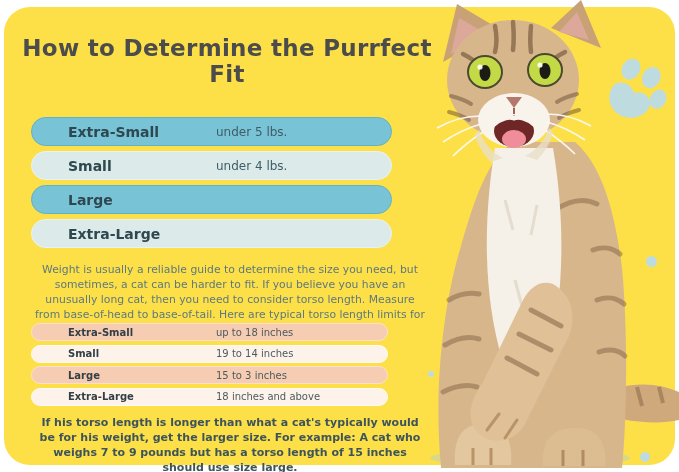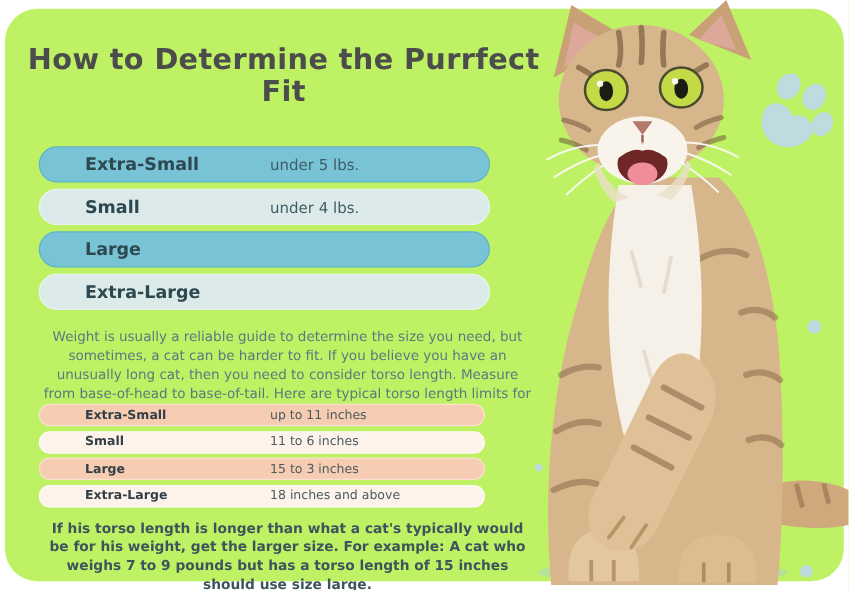--- a/index.html
+++ b/index.html
@@ -3,21 +3,21 @@
 <meta charset="utf-8">
 <style>
   html,body{margin:0;padding:0;}
   body{
     width:679px;height:472px;position:relative;overflow:hidden;
     background:#ffffff;
     font-family:"DejaVu Sans","Liberation Sans",sans-serif;
   }
   .card{
     position:absolute;left:4px;top:7px;width:671px;height:458px;
-    background:#bef264;border-radius:26px;
+    background:#fde047;border-radius:26px;
   }
   
   .title{
     position:absolute;left:18px;top:28px;width:410px;margin:0;
     text-align:center;font-size:23px;font-weight:800;letter-spacing:.3px;
     color:#4c4c4c;
   }
   .intro{
     position:absolute;left:30px;top:58px;width:390px;margin:0;
     text-align:center;font-size:10.8px;line-height:1.38;color:#5d7880;
@@ -103,25 +103,25 @@
       <div class="wrow light">
         <span class="wlabel">Extra-Large</span>
       </div>
     </div>
 
     <p class="note2">Weight is usually a reliable guide to determine the size you need, but sometimes, a cat can be harder to fit. If you believe you have an unusually long cat, then you need to consider torso length. Measure from base-of-head to base-of-tail. Here are typical torso length limits for each size:</p>
 
     <div class="torso-table">
       <div class="trow peach">
         <span class="tlabel">Extra-Small</span>
-        <span class="tvalue">up to 11 inches</span>
+        <span class="tvalue">up to 18 inches</span>
       </div>
       <div class="trow cream">
         <span class="tlabel">Small</span>
-        <span class="tvalue">11 to 6 inches</span>
+        <span class="tvalue">19 to 14 inches</span>
       </div>
       <div class="trow peach">
         <span class="tlabel">Large</span>
         <span class="tvalue">15 to 3 inches</span>
       </div>
       <div class="trow cream">
         <span class="tlabel">Extra-Large</span>
         <span class="tvalue">18 inches and above</span>
       </div>
     </div>

